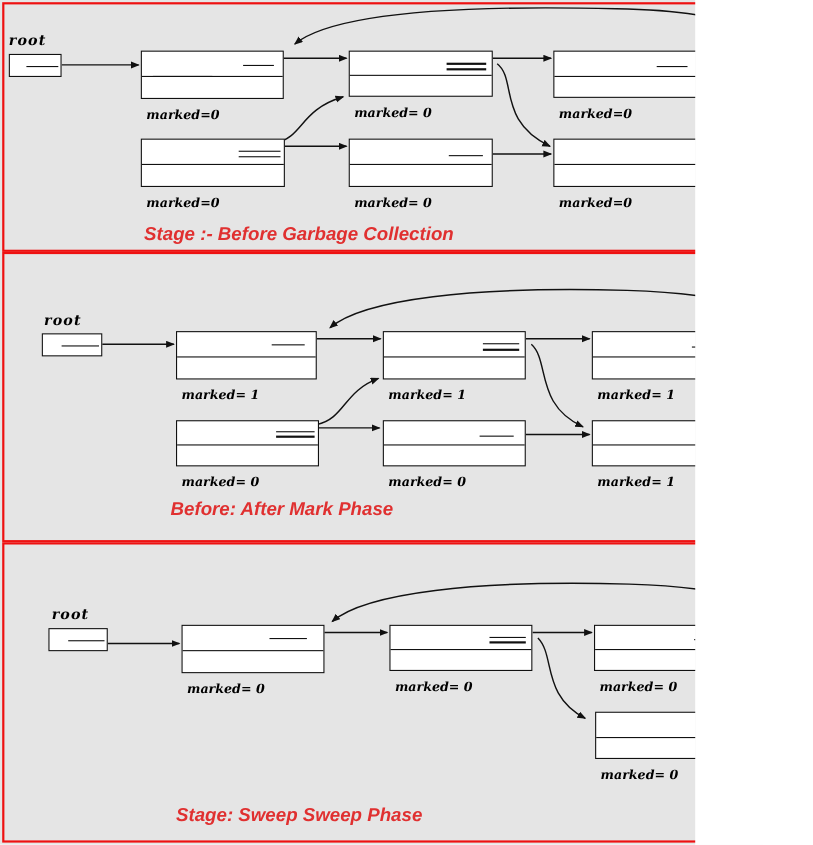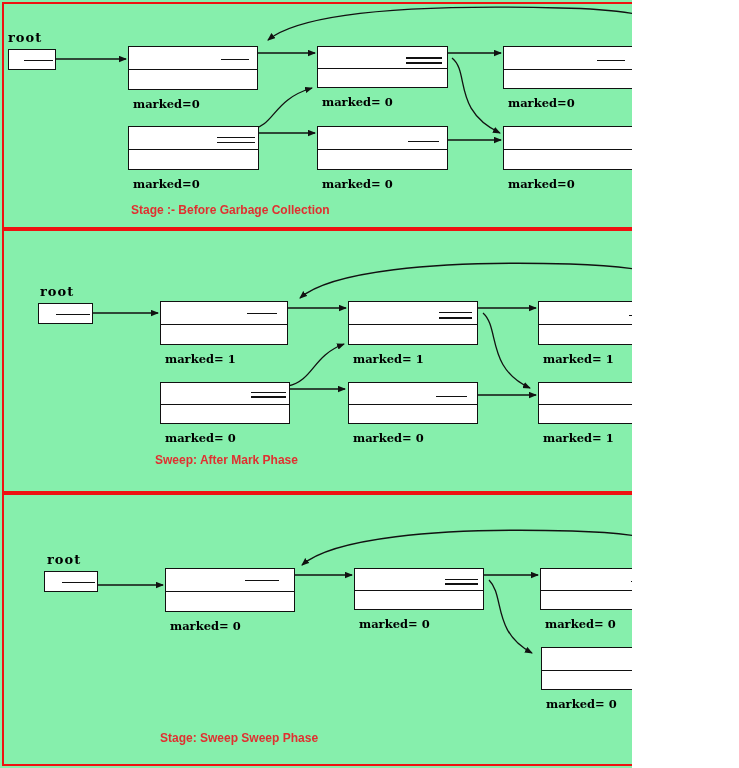--- a/index.html
+++ b/index.html
@@ -1,17 +1,17 @@
 <!DOCTYPE html>
 <html><head>
 <meta charset="utf-8">
 <style>
   html,body{margin:0;padding:0;background:#ffffff;}
   body{width:739px;height:768px;font-family:"Liberation Sans",sans-serif;}
-  #stage{position:relative;width:632px;height:768px;overflow:hidden;background:#86efac;}
+  #stage{position:relative;width:632px;height:768px;overflow:hidden;background:#e5e5e5;font-style:italic;}
 
   
   .frame{position:absolute;border:2px solid #ee1111;box-sizing:border-box;}
 
   .panel{position:absolute;}
 
   
   .node{position:absolute;box-sizing:border-box;border:1.5px solid #111;background:#fff;}
   .node .top{position:absolute;left:0;right:0;top:0;height:55%;box-sizing:border-box;border-bottom:1.5px solid #111;}
   .node .bot{position:absolute;left:0;right:0;bottom:0;height:45%;box-sizing:border-box;
@@ -20,21 +20,21 @@
              padding-left:4px;white-space:nowrap;letter-spacing:0px;margin-top:48px;}
   
   .tick{position:absolute;background:#111;height:1px;}
   .tick2{position:absolute;background:#111;height:1.5px;}
 
   .rootbox{position:absolute;box-sizing:border-box;border:1.5px solid #111;background:#fff;}
   .rootbox .mid{position:absolute;left:32%;right:4%;top:50%;height:1.5px;background:#111;}
   .rootlabel{position:absolute;font-family:"DejaVu Serif",serif;font-weight:bold;
              font-size:13px;color:#000;letter-spacing:1px;}
 
-  .caption{position:absolute;color:#e03030;font-weight:bold;font-size:12px;
+  .caption{position:absolute;color:#e03030;font-weight:bold;font-size:17px;
            font-family:"Liberation Sans",sans-serif;white-space:nowrap;}
 
   svg.edges{position:absolute;left:0;top:0;width:739px;height:768px;pointer-events:none;}
 </style>
 </head>
 <body>
 
 <div id="stage">
 
   <div class="frame" style="left:2px;  top:2px;  width:721px; height:227px;"></div>
@@ -200,21 +200,21 @@
         </div>
     </div>
 
     <div class="node" style="left:538px;top:382px;width:130px;height:42px;">
       <div class="top"></div>
       <div class="bot">
           <span class="lbl">marked= 1</span>
         </div>
     </div>
 
-    <div class="caption" style="left:155px;top:453px;">Sweep: After Mark Phase</div>
+    <div class="caption" style="left:155px;top:453px;">Before: After Mark Phase</div>
   </div>
 
   <div class="panel">
     <div class="rootlabel" style="left:47px;top:552px;">root</div>
     <div class="rootbox" style="left:44px;top:571px;width:54px;height:21px;">
       <div class="mid"></div>
     </div>
 
     <div class="node" style="left:165px;top:568px;width:130px;height:44px;">
       <div class="top">

